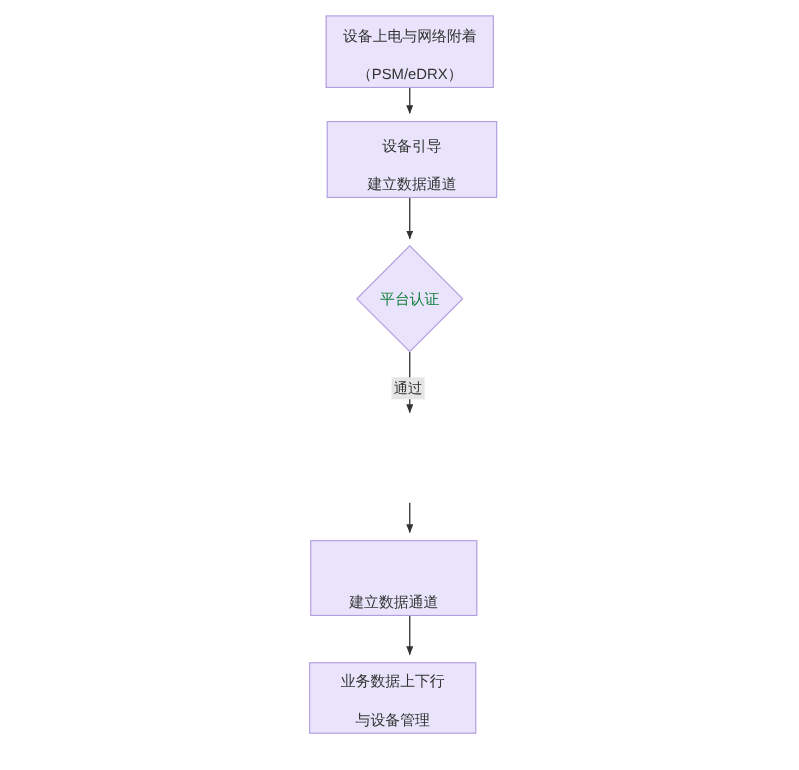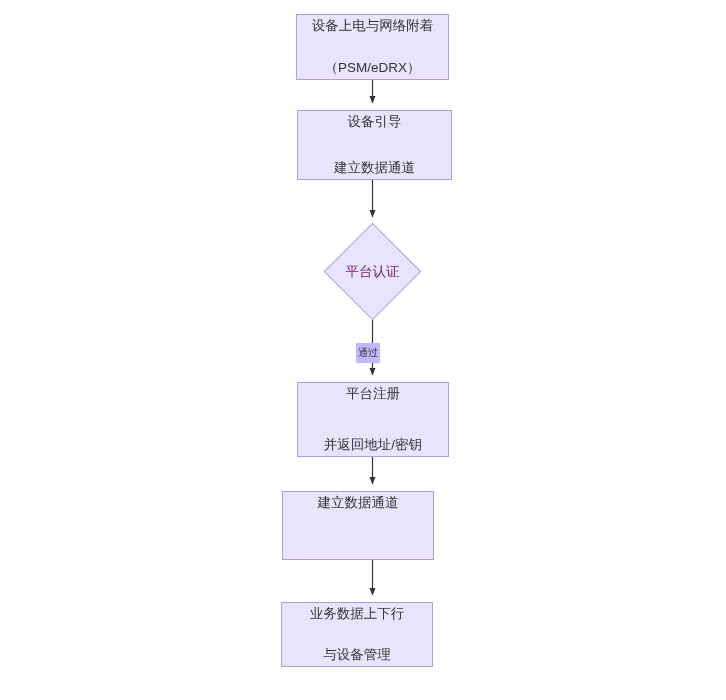--- a/index.html
+++ b/index.html
@@ -30,50 +30,51 @@
     pointer-events: none;
   }
   .node {
     position: absolute;
     box-sizing: border-box;
     background: #e9e4fb;
     border: 1.6px solid #b19ce0;
     display: flex;
     flex-direction: column;
     align-items: center;
-    justify-content: space-between;
+    justify-content: flex-end;
     color: #333333;
     font-size: 13.5px;
     line-height: 22px;
     text-align: center;
     white-space: nowrap;
+    gap: 13px;
   }
   .node-line {
     display: block;
   }
   .decision {
     position: absolute;
     box-sizing: border-box;
     background: #e9e4fb;
     border: 1.4px solid #b19ce0;
     transform: rotate(45deg);
   }
   .decision-label {
     position: absolute;
-    color: #701a75;
+    color: #15803d;
     font-size: 13.5px;
     line-height: 20px;
     text-align: center;
     white-space: nowrap;
   }
   .edge-label {
     position: absolute;
-    background: #c4b5fd;
+    background: #e5e5e5;
     color: #333333;
-    font-size: 10px;
+    font-size: 13px;
     line-height: 18px;
     padding: 1px 2px;
     white-space: nowrap;
   }
 </style>
 </head>
 <body>
 
 <div id="flow-canvas">
 
@@ -100,24 +101,20 @@
     <span class="node-line">建立数据通道</span>
   </div>
 
   <div class="decision" style="left:338px; top:237px; width:69px; height:69px;"></div>
   <div class="decision-label" style="left:322px; top:262px; width:101px;">
     <span class="node-line">平台认证</span>
   </div>
 
   <div class="edge-label" style="left:356px; top:343px;">通过</div>
 
-  <div class="node" style="left:297px; top:382px; width:152px; height:75px;">
-    <span class="node-line">平台注册</span>
-    <span class="node-line">并返回地址/密钥</span>
-  </div>
 
   <div class="node" style="left:282px; top:491px; width:152px; height:69px;">
     <span class="node-line">建立数据通道</span>
   </div>
 
   <div class="node" style="left:281px; top:602px; width:152px; height:65px;">
     <span class="node-line">业务数据上下行</span>
     <span class="node-line">与设备管理</span>
   </div>
 

